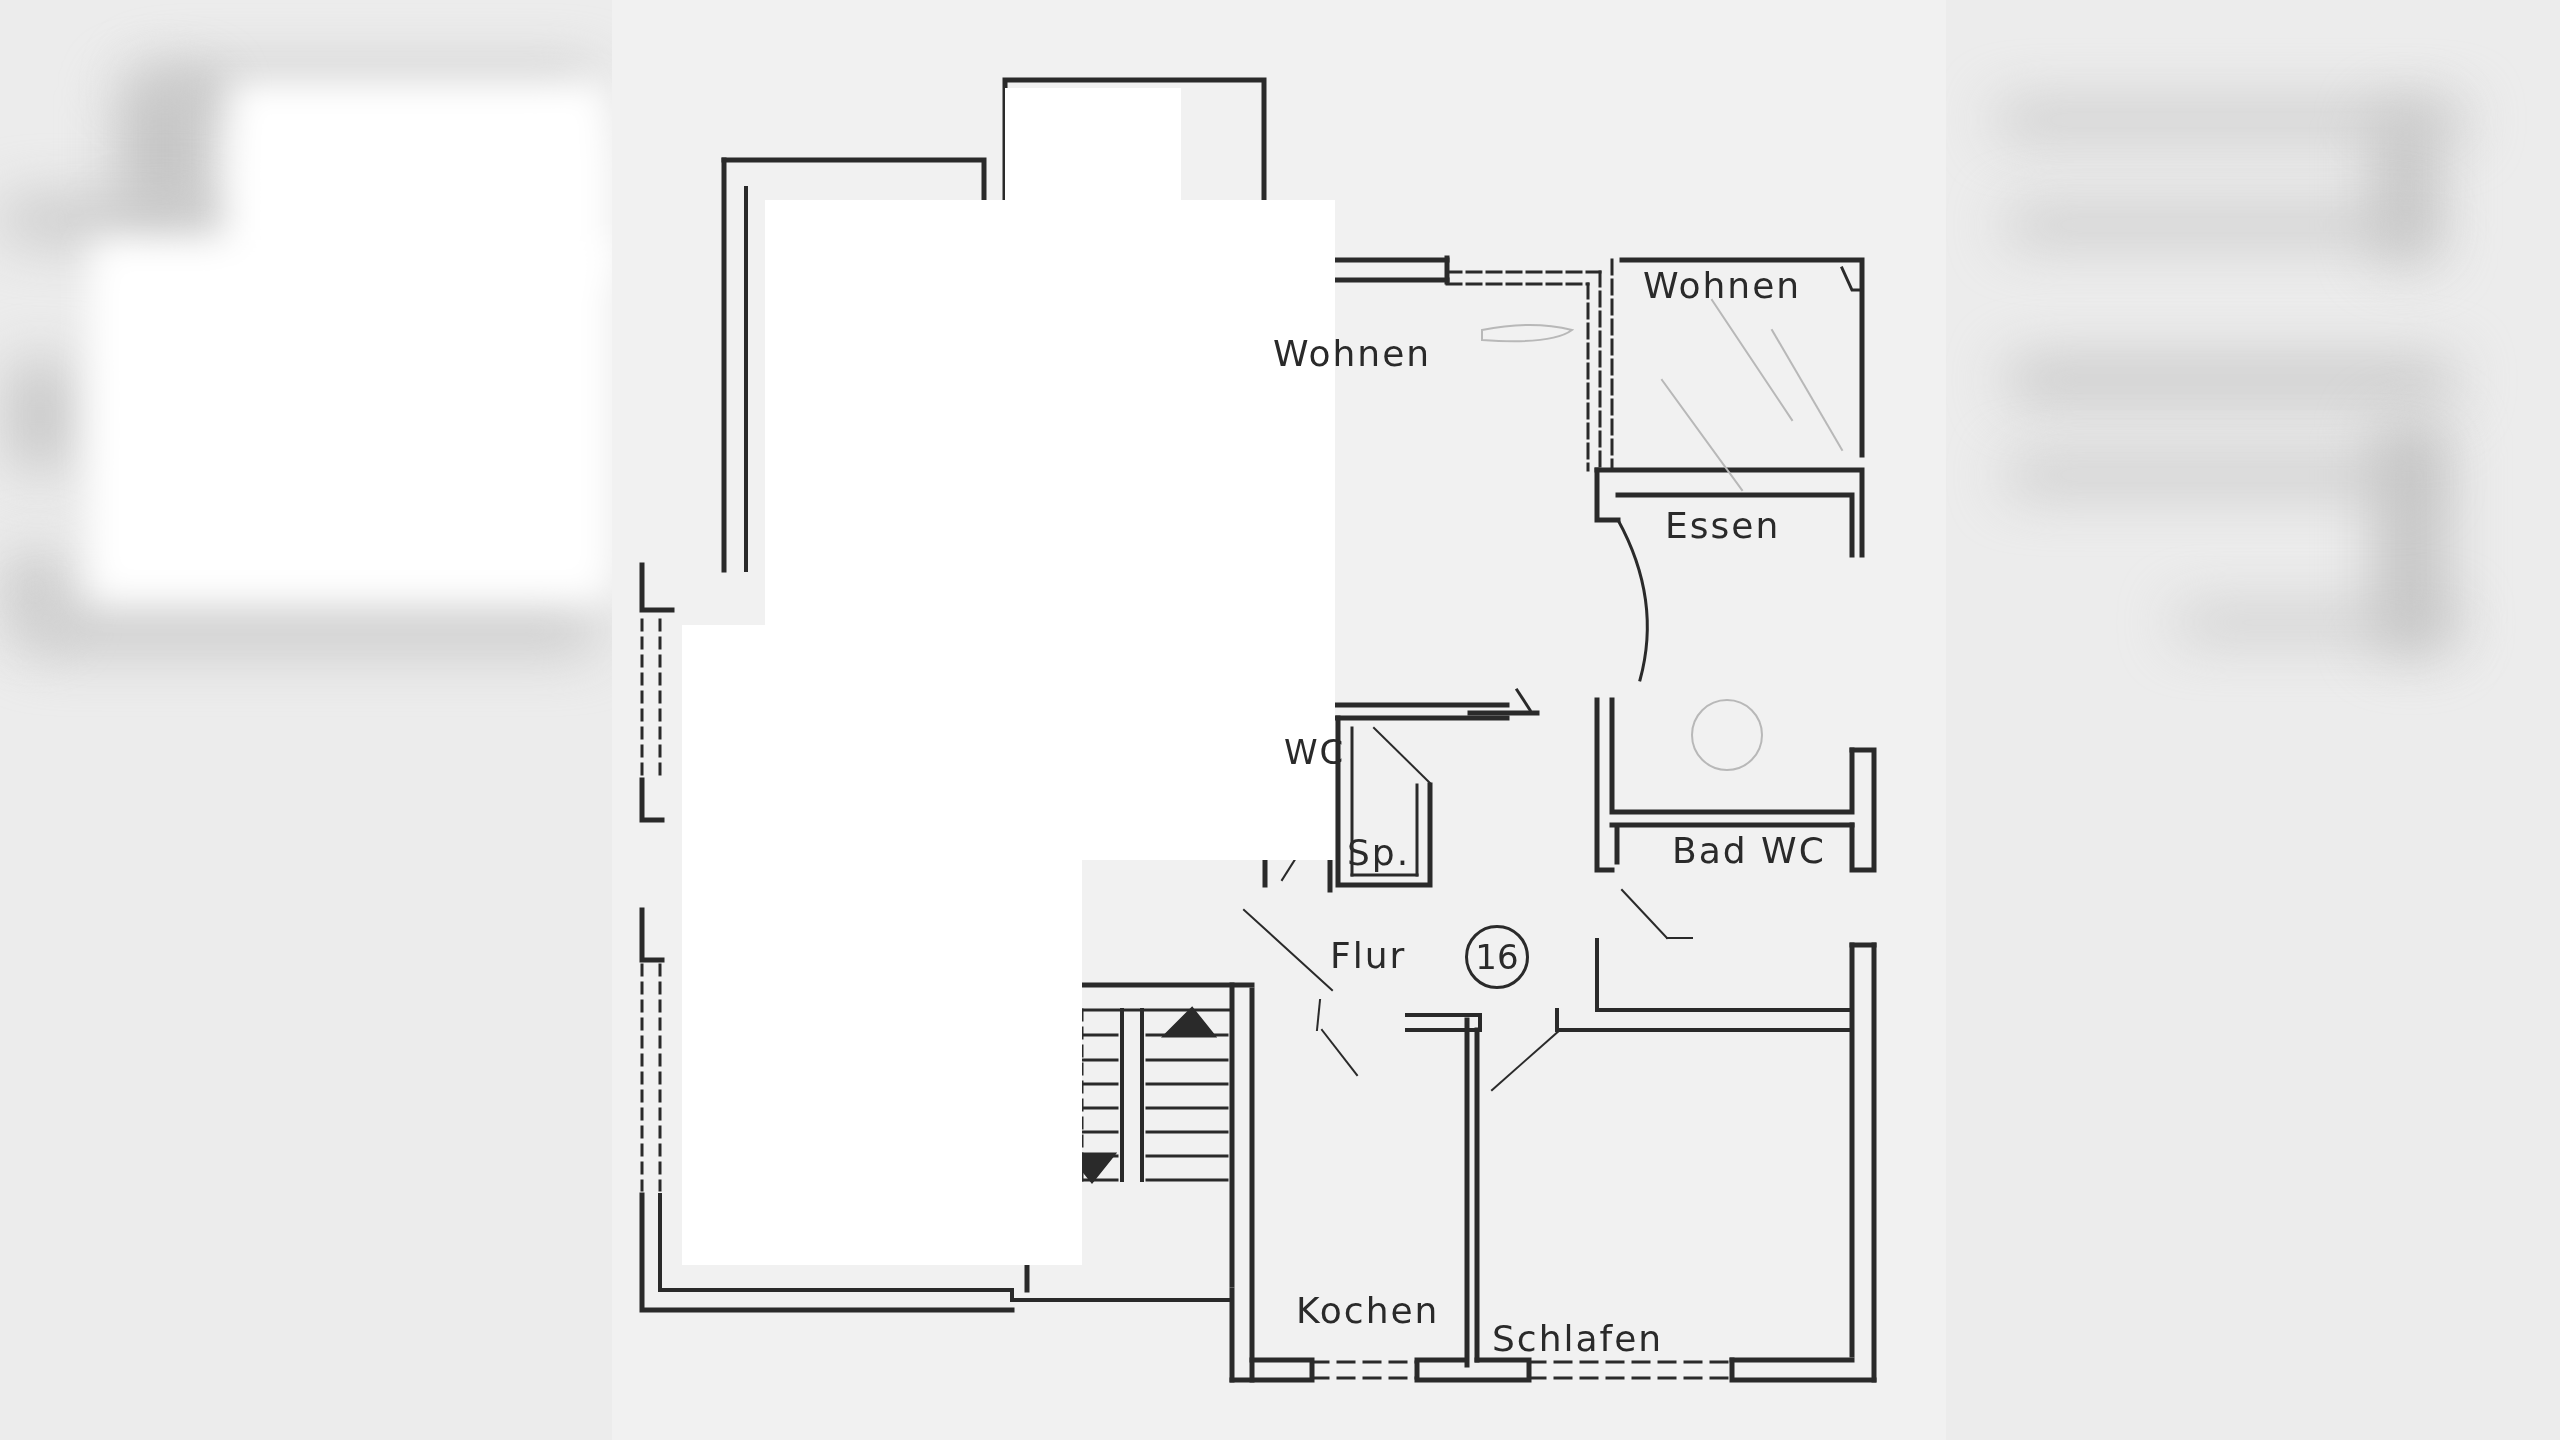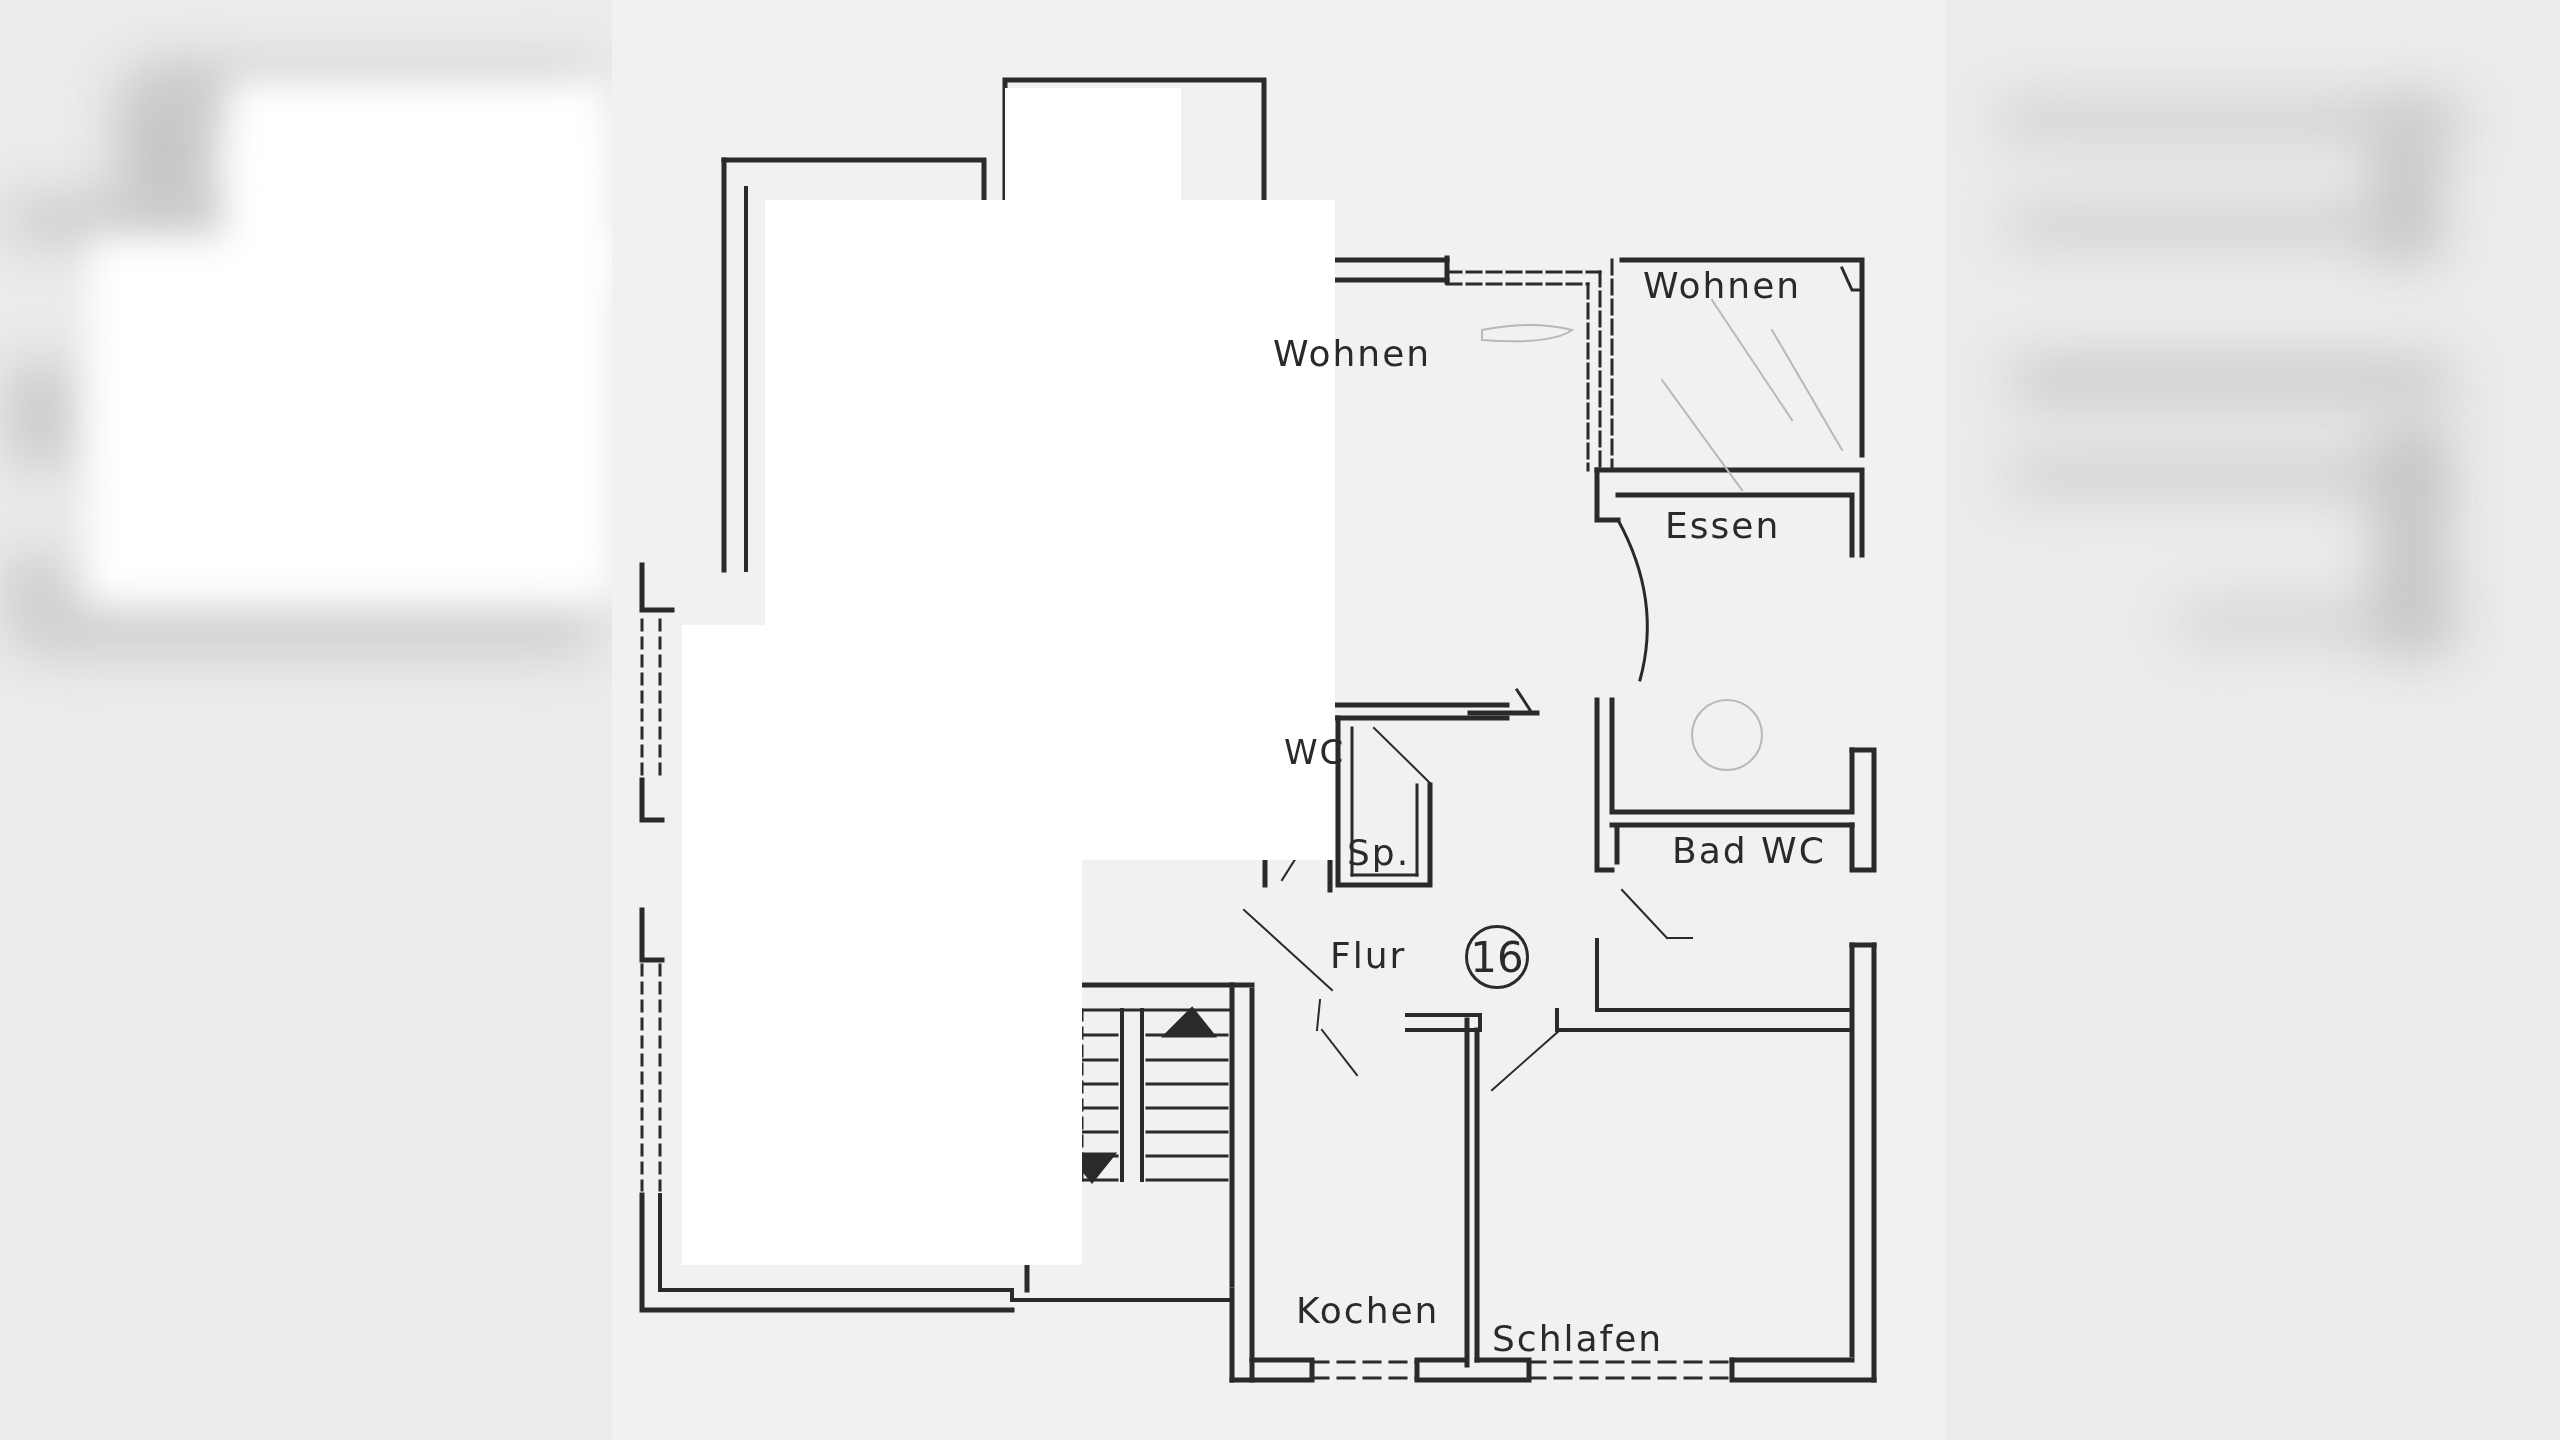--- a/index.html
+++ b/index.html
@@ -18,21 +18,21 @@
     background:#f1f1f1;
   }
   .plan { position:absolute; left:0; top:0; width:1334px; height:1440px; }
   .label {
     position:absolute; color:#2a2a2a; font-family:"DejaVu Sans", sans-serif;
     font-size:36px; letter-spacing:2px; font-weight:400; white-space:nowrap;
   }
   .unit-badge {
     position:absolute; width:64px; height:64px; border:3px solid #2a2a2a; border-radius:50%;
     display:flex; align-items:center; justify-content:center;
-    font-size:42px; color:#2a2a2a; box-sizing:border-box;
+    font-size:34px; color:#2a2a2a; box-sizing:border-box;
   }
   .redact { position:absolute; background:#ffffff; }
 </style>
 </head>
 <body>
 
 <div class="blur-bg blur-left">
   <div class="blob" style="left:140px;top:70px;width:460px;height:40px;"></div>
   <div class="blob" style="left:120px;top:80px;width:90px;height:140px;"></div>
   <div class="blob" style="left:0px;top:200px;width:230px;height:40px;"></div>

